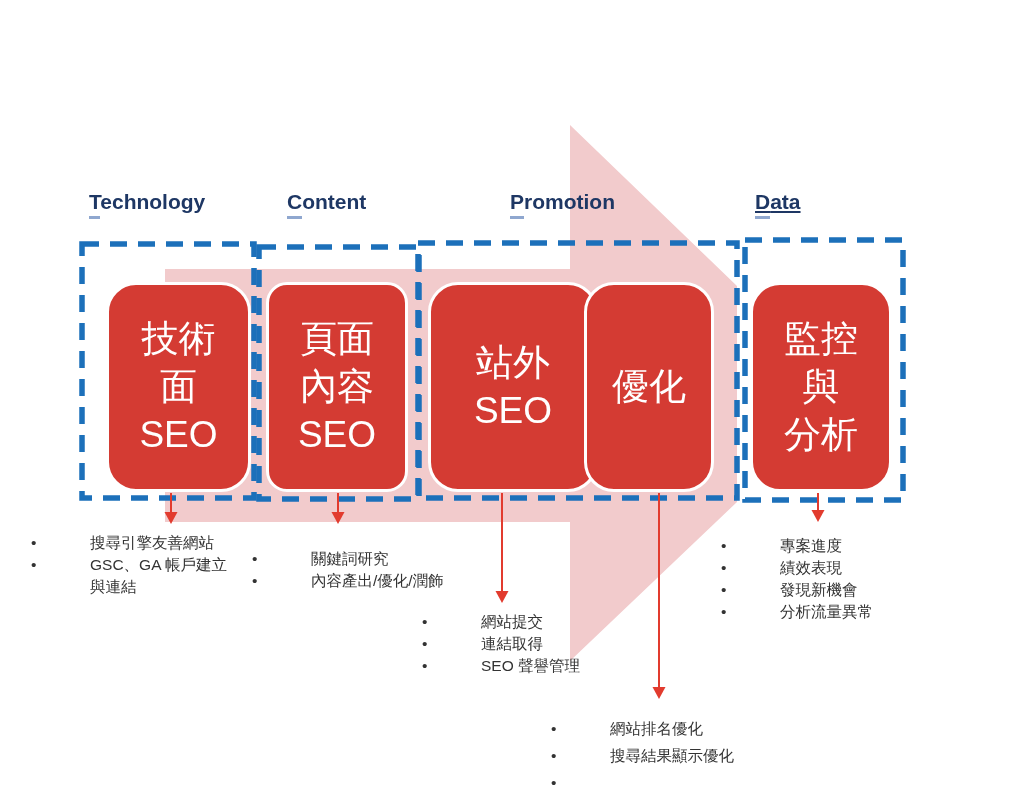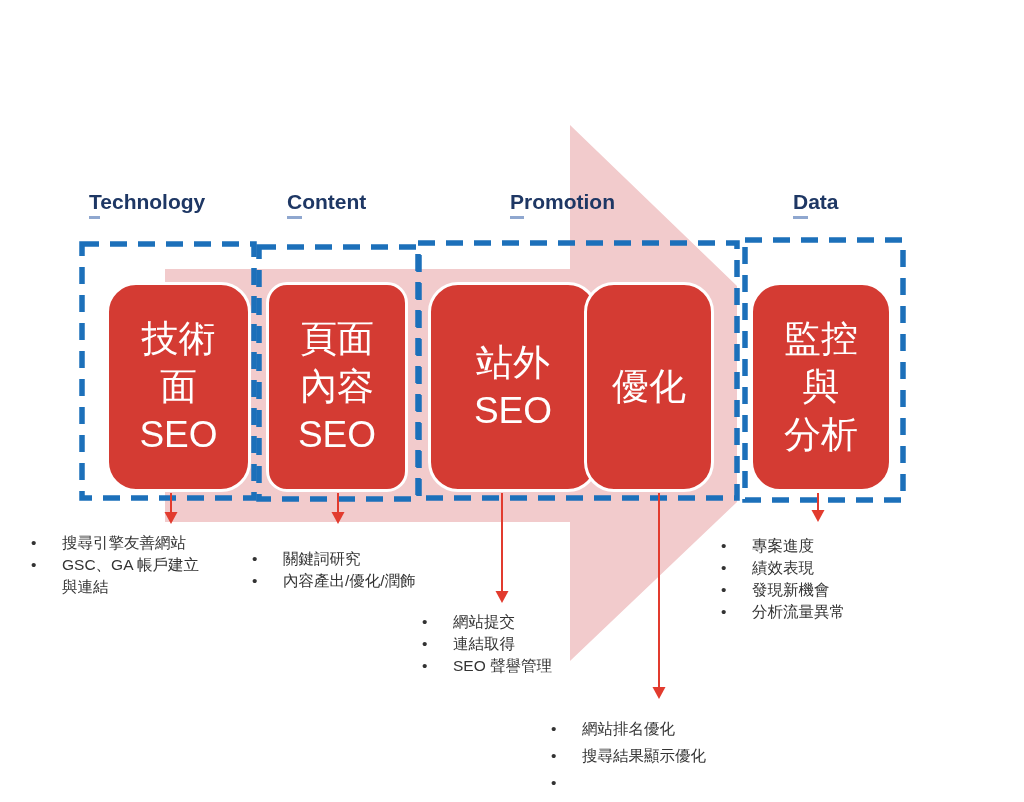--- a/index.html
+++ b/index.html
@@ -22,24 +22,24 @@
   #box-content{left:266px;width:142px;border-radius:21px;}
   #box-offsite{left:428px;width:170px;}
   #box-optimize{left:584px;width:130px;}
   #box-monitor{left:750px;width:142px;}
   .cat-label{
     position:absolute;top:189px;font-size:21px;font-weight:700;color:#1e3764;line-height:26px;
   }
   #cat-technology{left:89px;}
   #cat-content{left:287px;}
   #cat-promotion{left:510px;}
-  #cat-data{left:793px;}
+  #cat-data{left:755px;text-decoration:underline;}
   .fl{border-bottom:3px solid #8fa7cf;padding-bottom:3px;}
   .blist{position:absolute;color:#333;font-size:15.5px;}
-  .blist .item{display:flex;align-items:flex-start;line-height:22px;}
+  .blist .item{display:flex;align-items:flex-start;line-height:22px;gap:28px;}
   .blist.wide .item{line-height:27px;}
   .dot{flex:0 0 42px;box-sizing:border-box;padding-left:11px;}
   .dot::before{content:"\2022";}
   .btext{white-space:pre-line;}
   #list-technology{left:20px;top:532px;width:220px;}
   #list-content{left:241px;top:548px;width:230px;}
   #list-offsite{left:411px;top:611px;width:220px;}
   #list-optimize{left:540px;top:715px;width:270px;}
   #list-data{left:710px;top:535px;width:230px;}
 </style>

